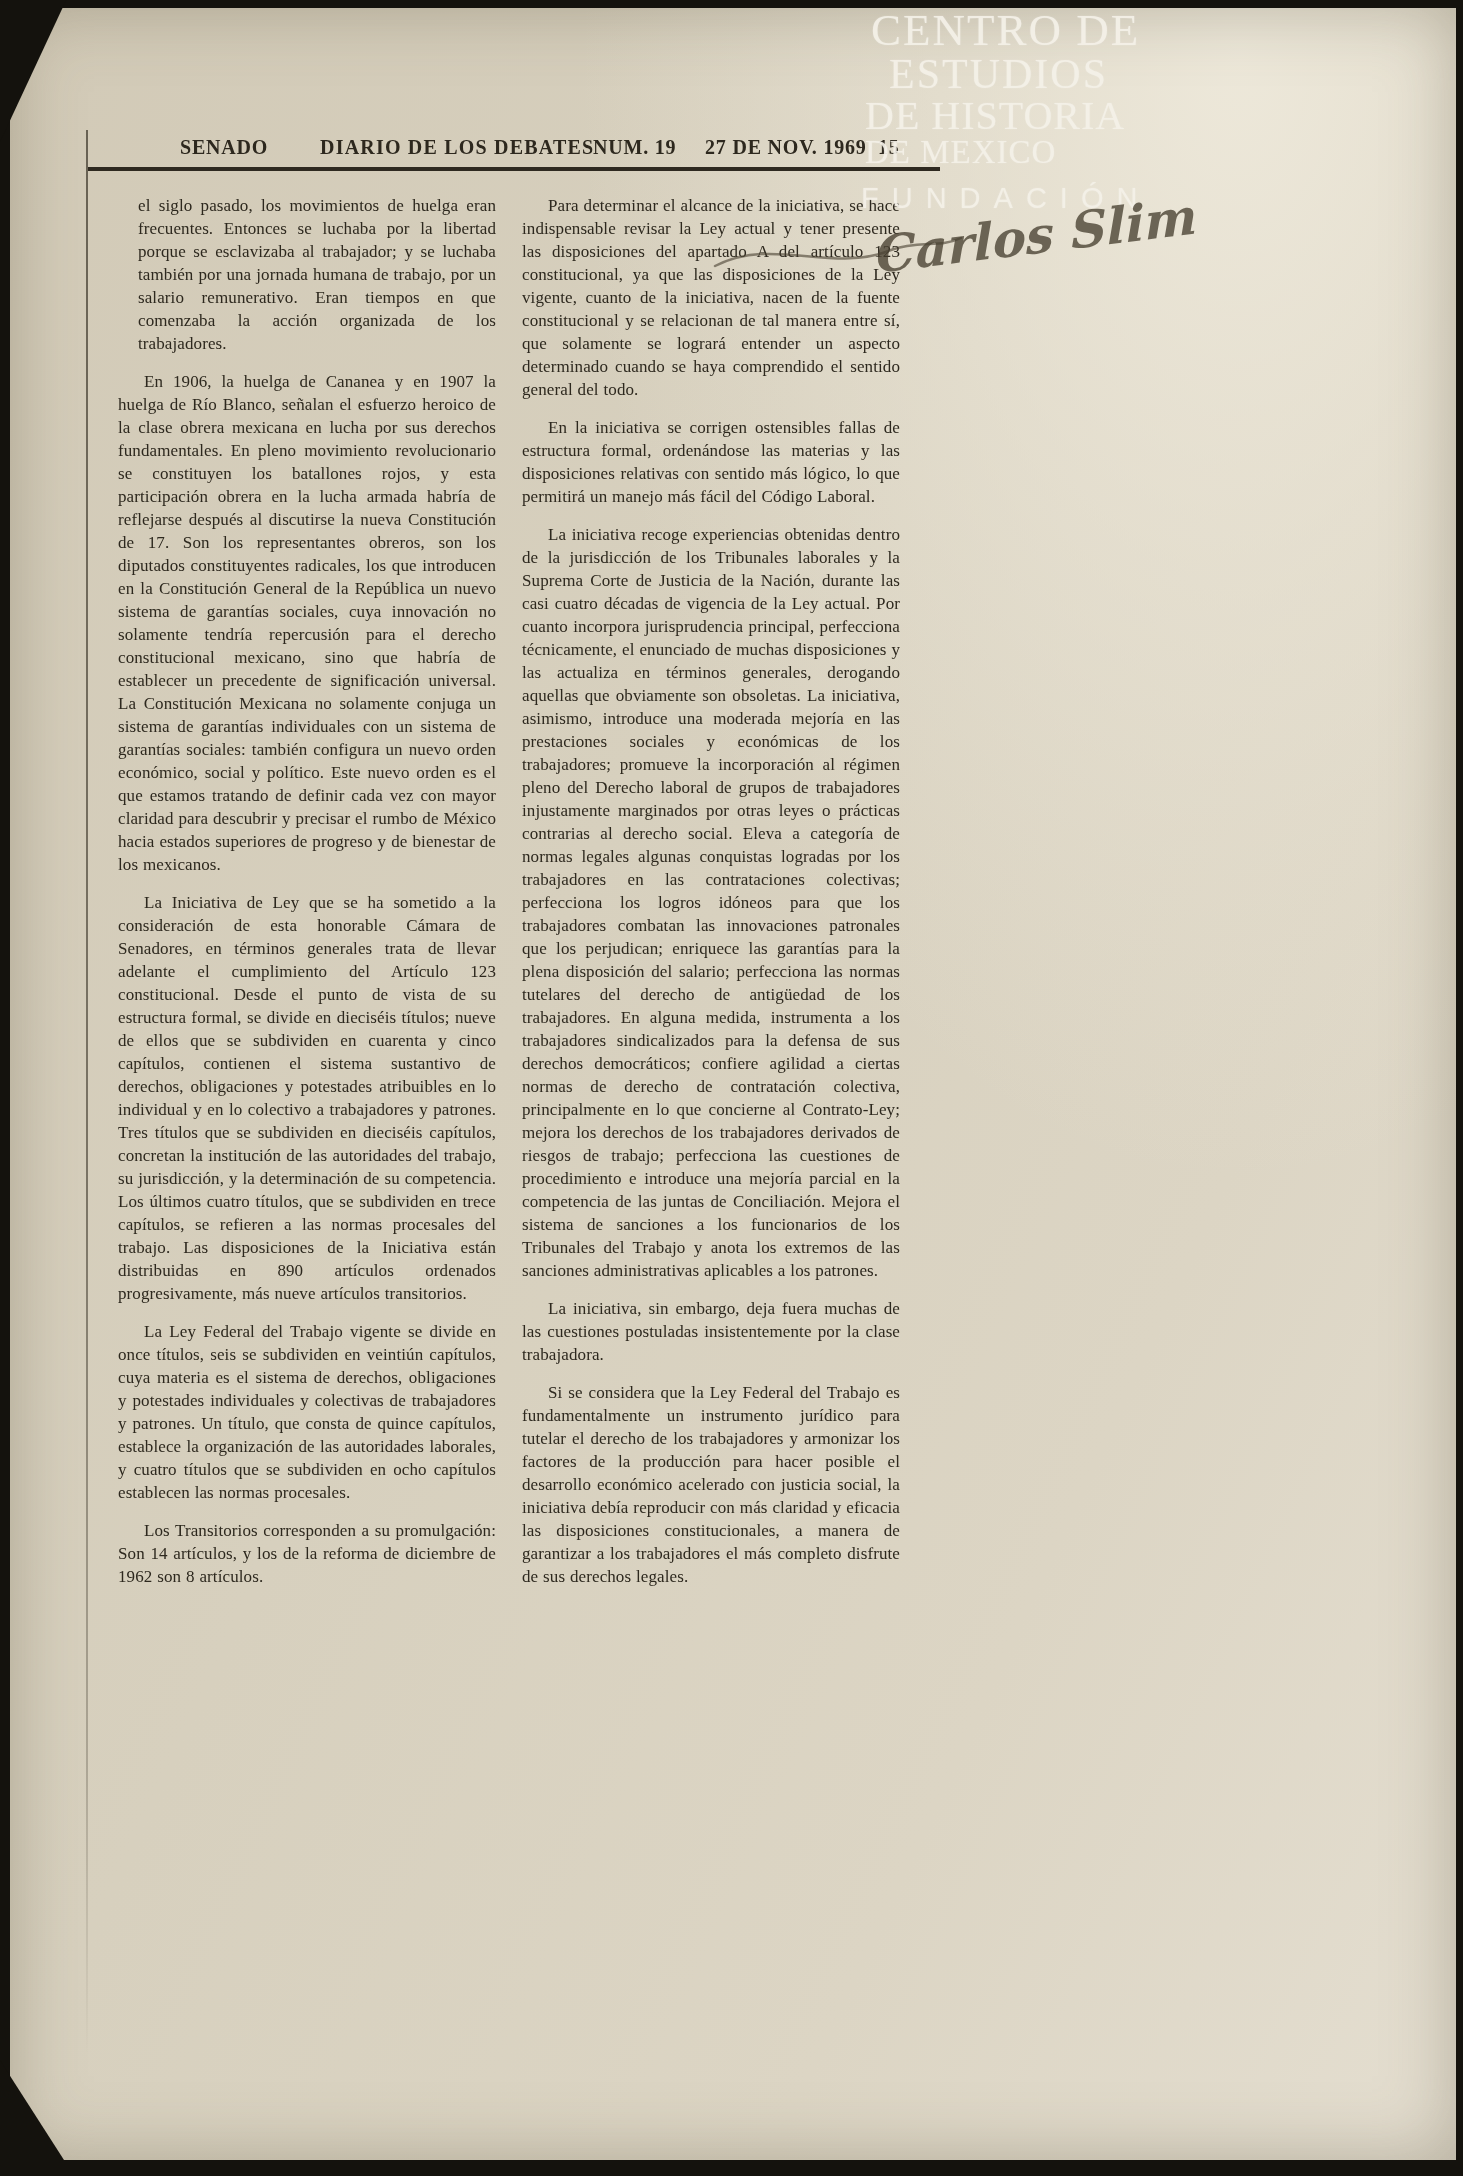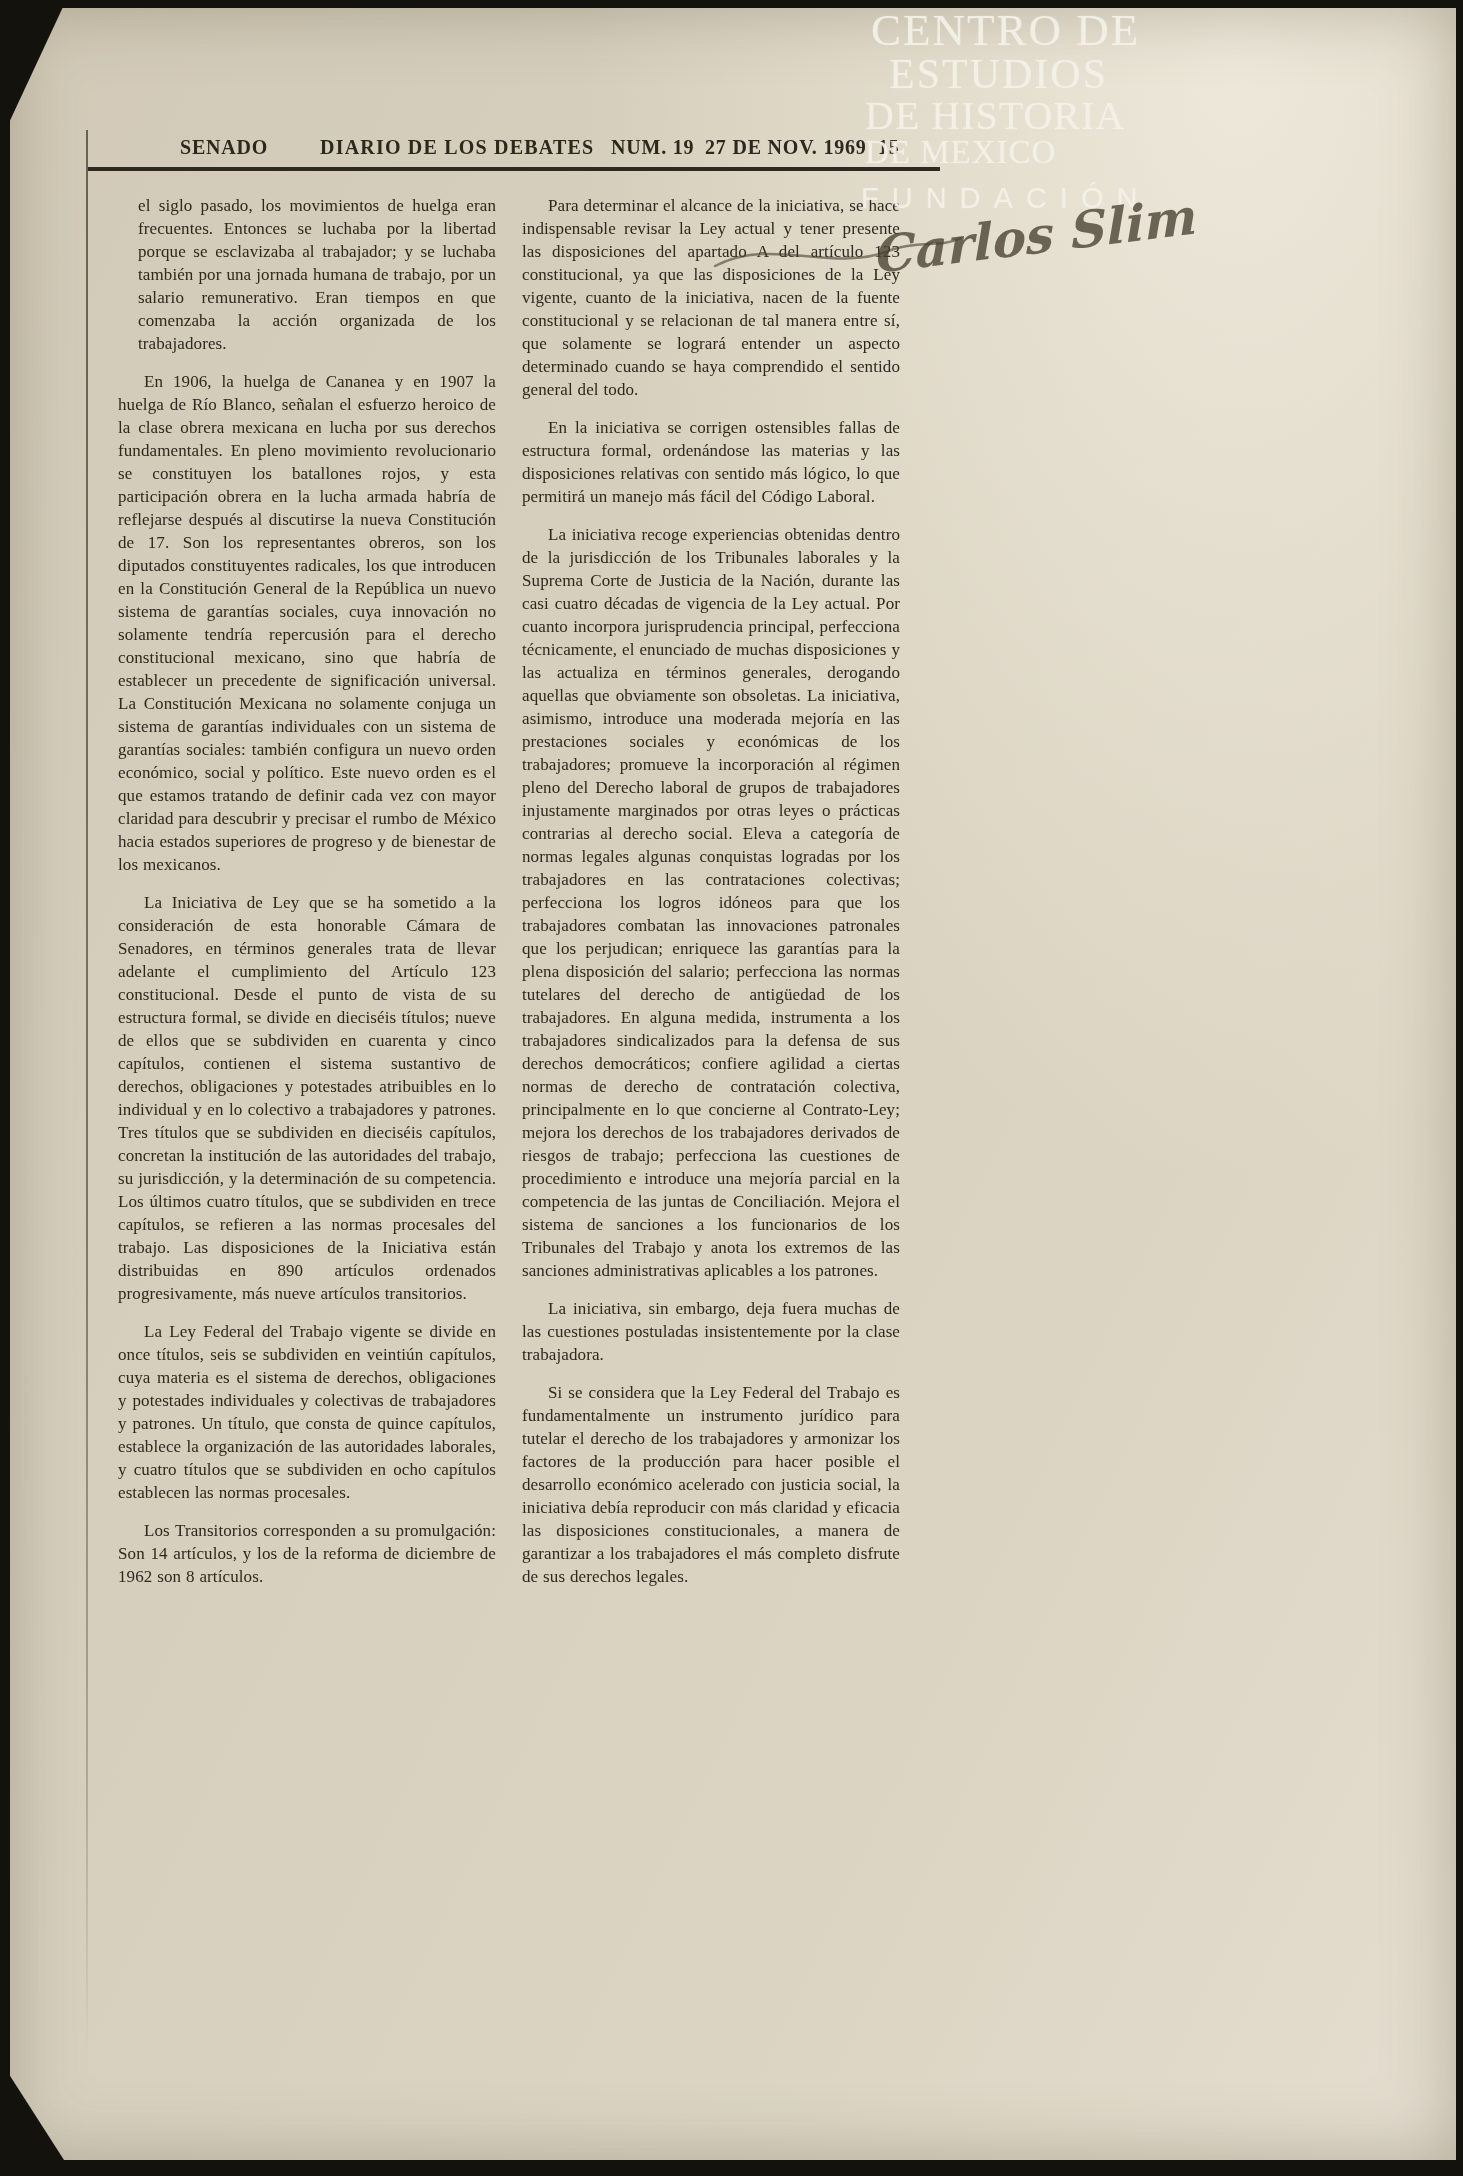--- a/index.html
+++ b/index.html
@@ -54,21 +54,21 @@
     position: absolute;
     top: 136px;
     font-weight: bold;
     font-size: 20px;
     letter-spacing: 0.8px;
     color: var(--ink, #2d281e);
     white-space: nowrap;
   }
   .mh-chamber { left: 180px; }
   .mh-title   { left: 320px; letter-spacing: 1.2px; }
-  .mh-num     { left: 593px; margin-left: 18px; }
+  .mh-num     { left: 593px; }
   .mh-date    { left: 705px; }
   .mh-page    { left: 878px; }
   .header-rule {
     position: absolute;
     left: 88px; top: 167px;
     width: 852px; height: 4px;
     background: #2e2920;
   }
   .columns {
     position: absolute;

